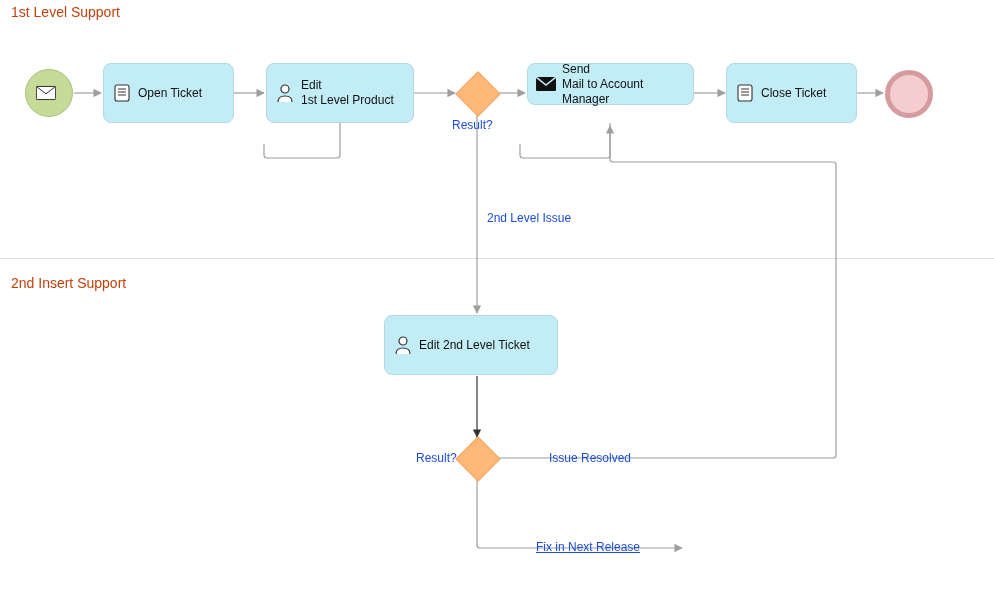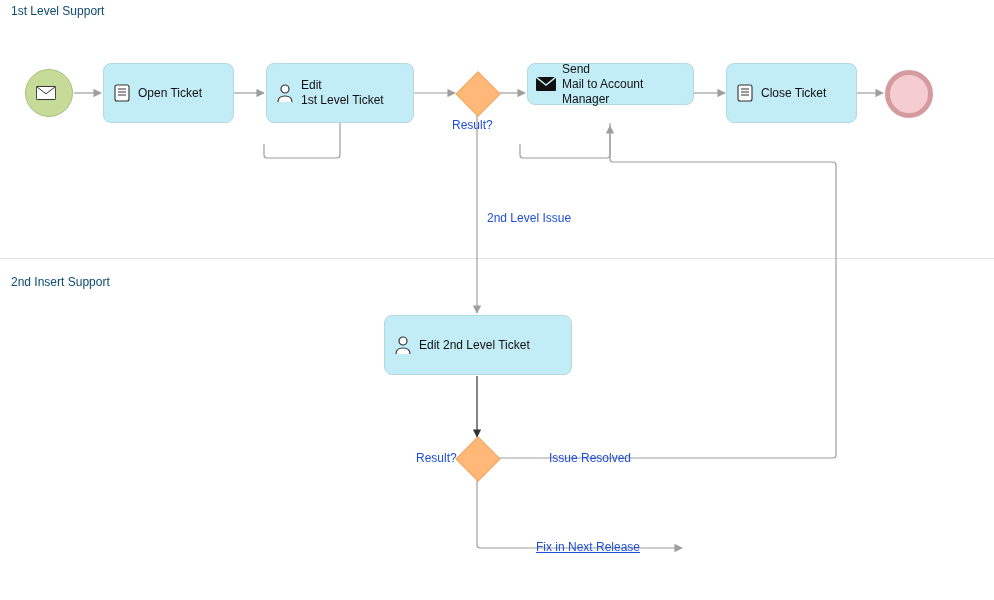--- a/index.html
+++ b/index.html
@@ -1,18 +1,18 @@
 <!DOCTYPE html>
 <html><head>
 <meta charset="utf-8">
 <style>
   html, body { margin: 0; padding: 0; width: 994px; height: 600px; font-family: Verdana, Geneva, sans-serif; font-size: 12px; color: #333; background: #fff; overflow: hidden; }
   .canvas { position: relative; width: 994px; height: 600px; }
   .lane-divider { position: absolute; left: 0; right: 0; border-top: 1px solid #e0e0e0; }
-  .lane-label { position: absolute; color: #0c4a6e; font-size: 12px; }
+  .lane-label { position: absolute; color: #c2410c; font-size: 14px; }
 
   .task { position: absolute; background: #c2ecf6; border: 1px solid #b5d8e0; border-radius: 8px; box-sizing: border-box; }
   .task-inner { position: absolute; top: 0; bottom: 0; left: 0; right: 0; padding: 6px 8px 6px 8px; display: flex; align-items: center; }
   .task-icon { flex: 0 0 auto; width: 20px; height: 20px; margin-right: 6px; display: flex; align-items: center; justify-content: center; }
   .task-label { flex: 1 1 auto; color: #111; font-size: 12px; line-height: 1.25; }
 
   .event { position: absolute; width: 48px; height: 48px; border-radius: 50%; box-sizing: border-box; display: flex; align-items: center; justify-content: center; }
   .event.start { background: #c5db97; border: 1px solid #a9c17c; }
   .event.end   { background: #f5cdd1; border: 5px solid #d59b9f; }
 
@@ -90,21 +90,21 @@
 
   <div class="task" style="left:266px; top:63px; width:148px; height:60px;">
     <div class="task-inner">
       <span class="task-icon">
         <svg width="18" height="20" viewBox="0 0 18 20">
           <circle cx="9" cy="6" r="4" fill="#fff" stroke="#333" stroke-width="1.2"></circle>
           <path d="M2 19 Q2 13 9 13 Q16 13 16 19" fill="#fff" stroke="#333" stroke-width="1.2"></path>
         </svg>
       </span>
       <span class="task-label" style="white-space:pre-line;">Edit
-1st Level Ticket</span>
+1st Level Product</span>
     </div>
   </div>
 
   <div class="gateway" style="left:462px; top:78px;"></div>
   <div class="condition-label" style="left:452px; top:118px;">Result?</div>
 
   <div class="task" style="left:527px; top:63px; width:167px; height:42px;">
     <div class="task-inner">
       <span class="task-icon">
         <svg width="20" height="14" viewBox="0 0 20 14">
@@ -127,21 +127,21 @@
         </svg>
       </span>
       <span class="task-label">Close Ticket</span>
     </div>
   </div>
 
   <div class="event end" style="left:885px; top:70px;"></div>
 
   <div class="condition-label" style="left:487px; top:211px;">2nd Level Issue</div>
 
-  <div class="task" style="left:384px; top:315px; width:188px; height:60px;">
+  <div class="task" style="left:384px; top:315px; width:174px; height:60px;">
     <div class="task-inner">
       <span class="task-icon">
         <svg width="18" height="20" viewBox="0 0 18 20">
           <circle cx="9" cy="6" r="4" fill="#fff" stroke="#333" stroke-width="1.2"></circle>
           <path d="M2 19 Q2 13 9 13 Q16 13 16 19" fill="#fff" stroke="#333" stroke-width="1.2"></path>
         </svg>
       </span>
       <span class="task-label">Edit 2nd Level Ticket</span>
     </div>
   </div>

